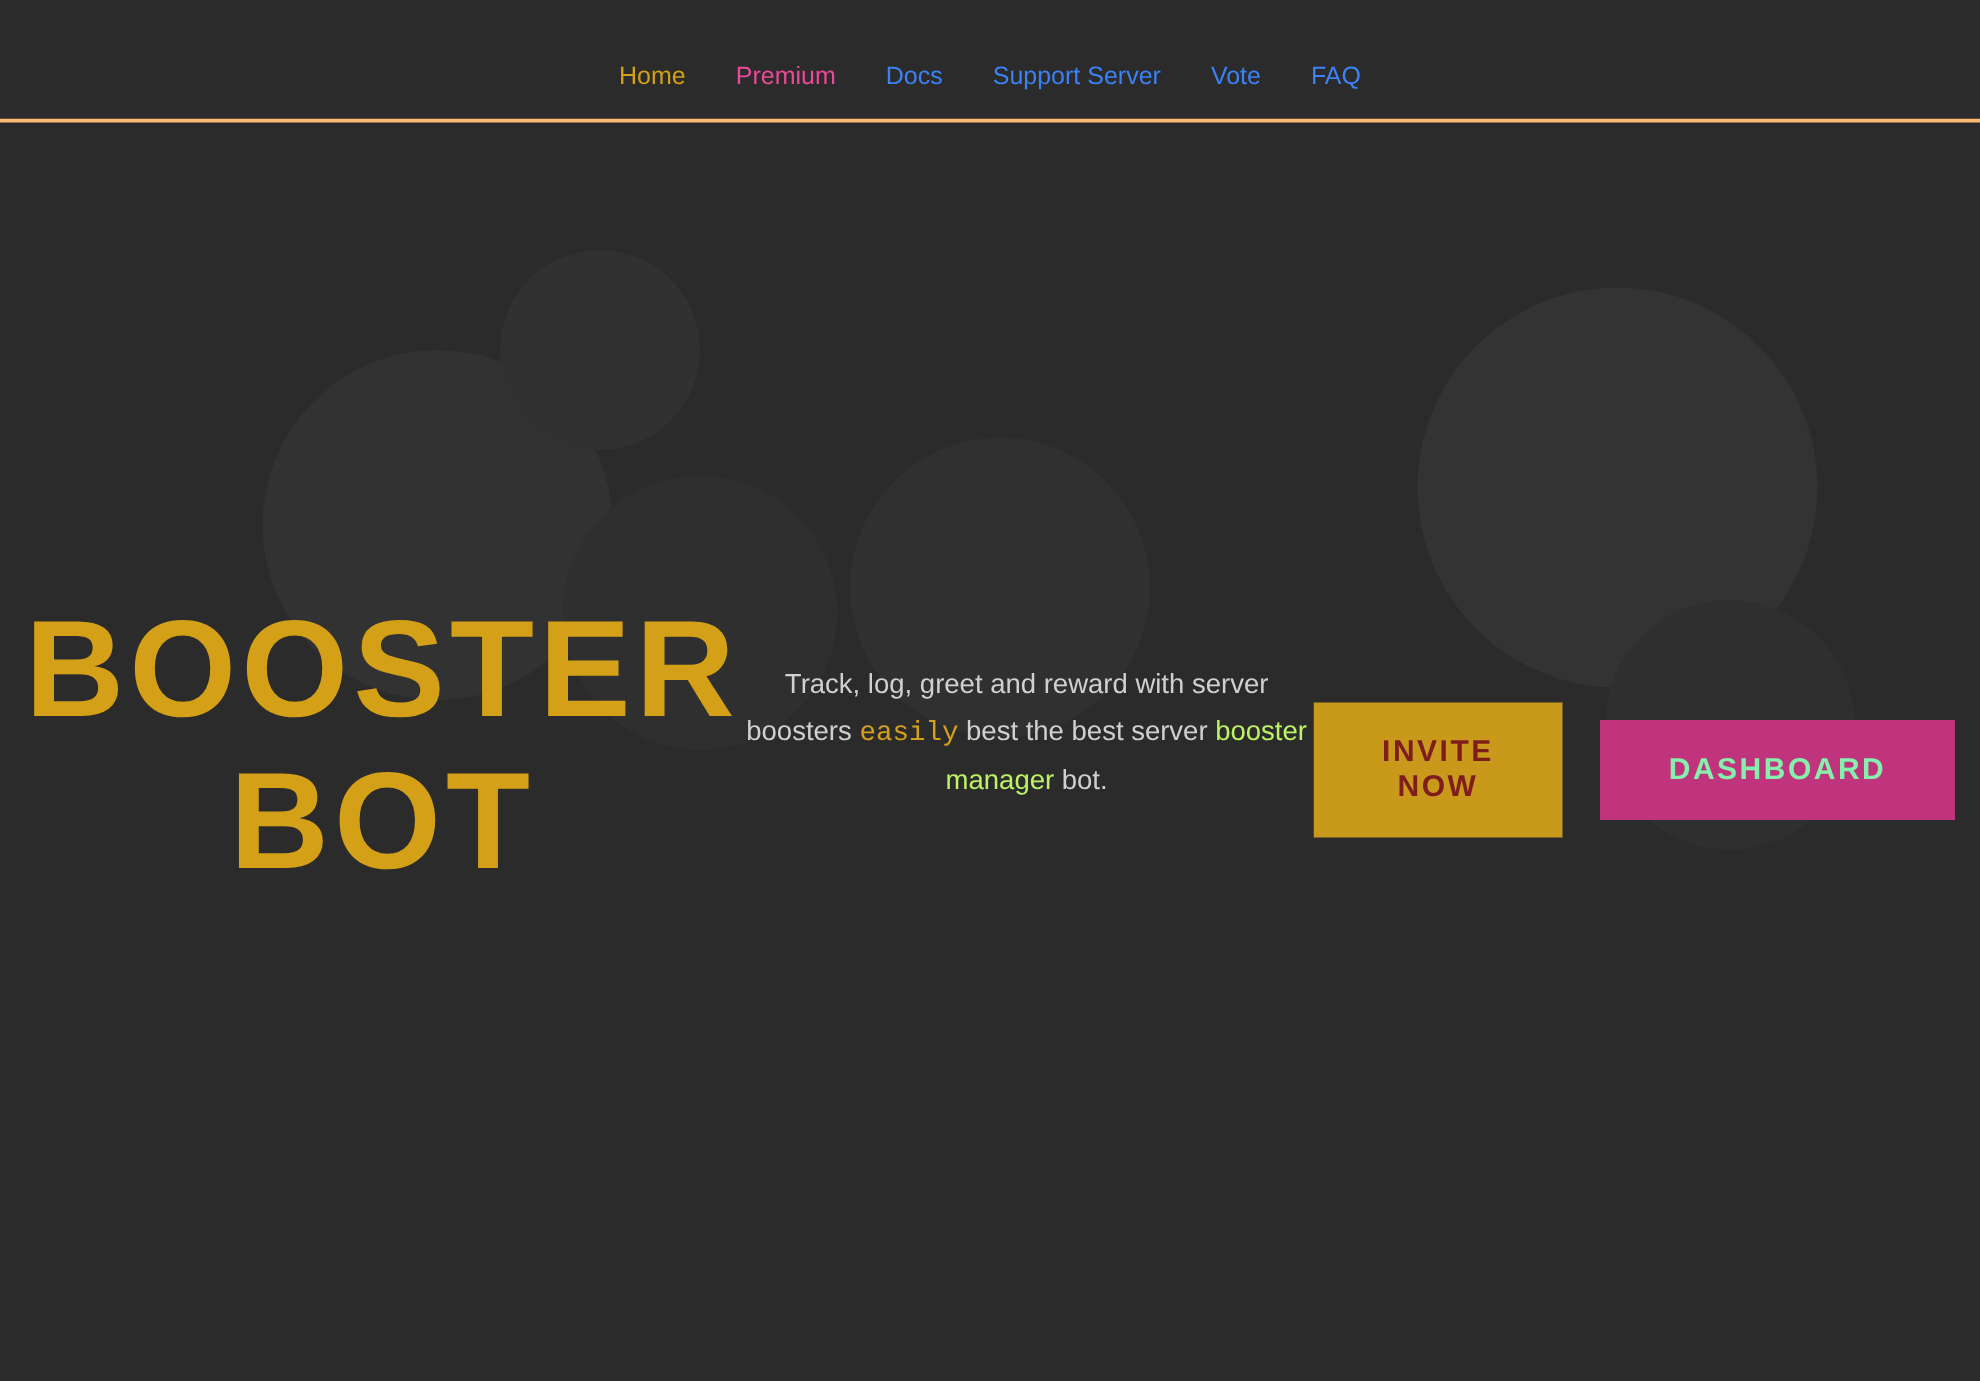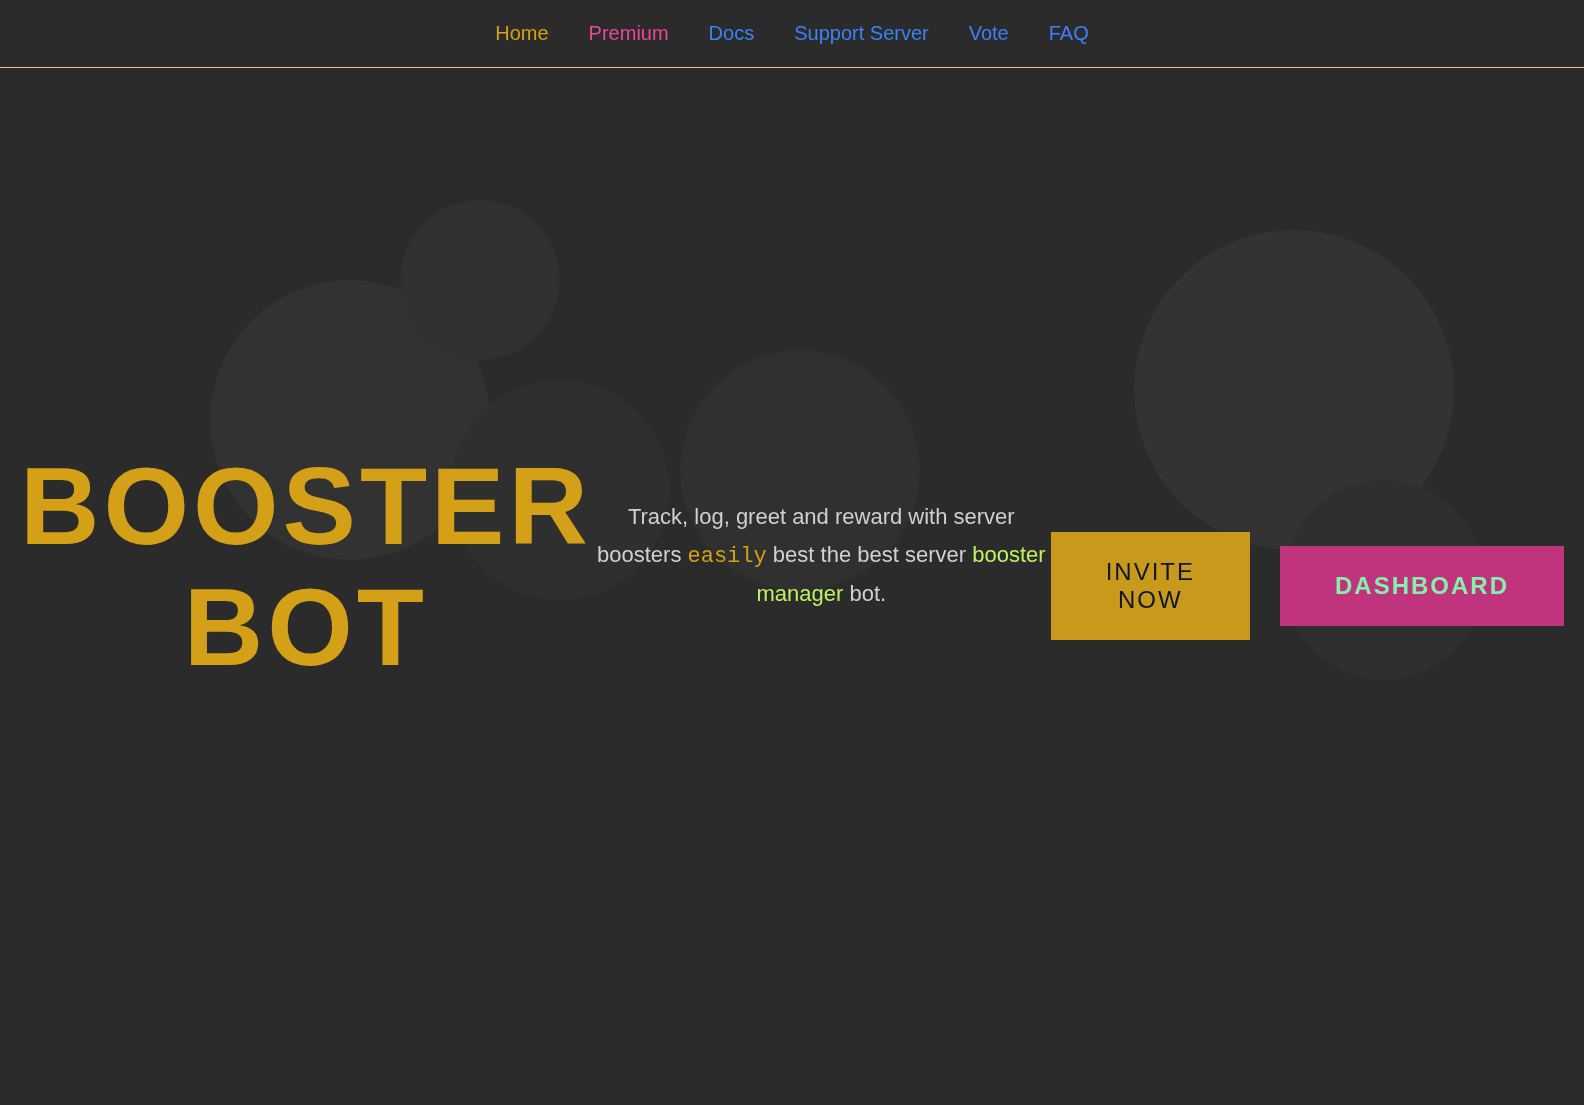--- a/index.html
+++ b/index.html
@@ -84,21 +84,22 @@
 
     
     nav {
       position: relative;
       z-index: 10;
       display: flex;
       justify-content: center;
       align-items: center;
       gap: 40px;
       padding: 22px 0;
-      border-bottom: 1px solid #fdba74;
+      border-bottom: 3px solid #fdba74;
+      margin-top: 28px;
     }
 
     nav a {
       text-decoration: none;
       font-size: 20px;
       font-weight: 500;
       color: #3b82f6;
       cursor: pointer;
     }
 
@@ -152,23 +153,23 @@
     }
 
     .buttons {
       display: flex;
       gap: 30px;
       align-items: center;
     }
 
     .btn-invite {
       background-color: #c8991a;
-      color: #0f172a;
+      color: #7f1d1d;
       font-size: 24px;
-      font-weight: 400;
+      font-weight: 700;
       text-transform: uppercase;
       letter-spacing: 2px;
       padding: 26px 55px;
       border: none;
       cursor: pointer;
       text-decoration: none;
       display: inline-block;
     }
 
     .btn-dashboard {

